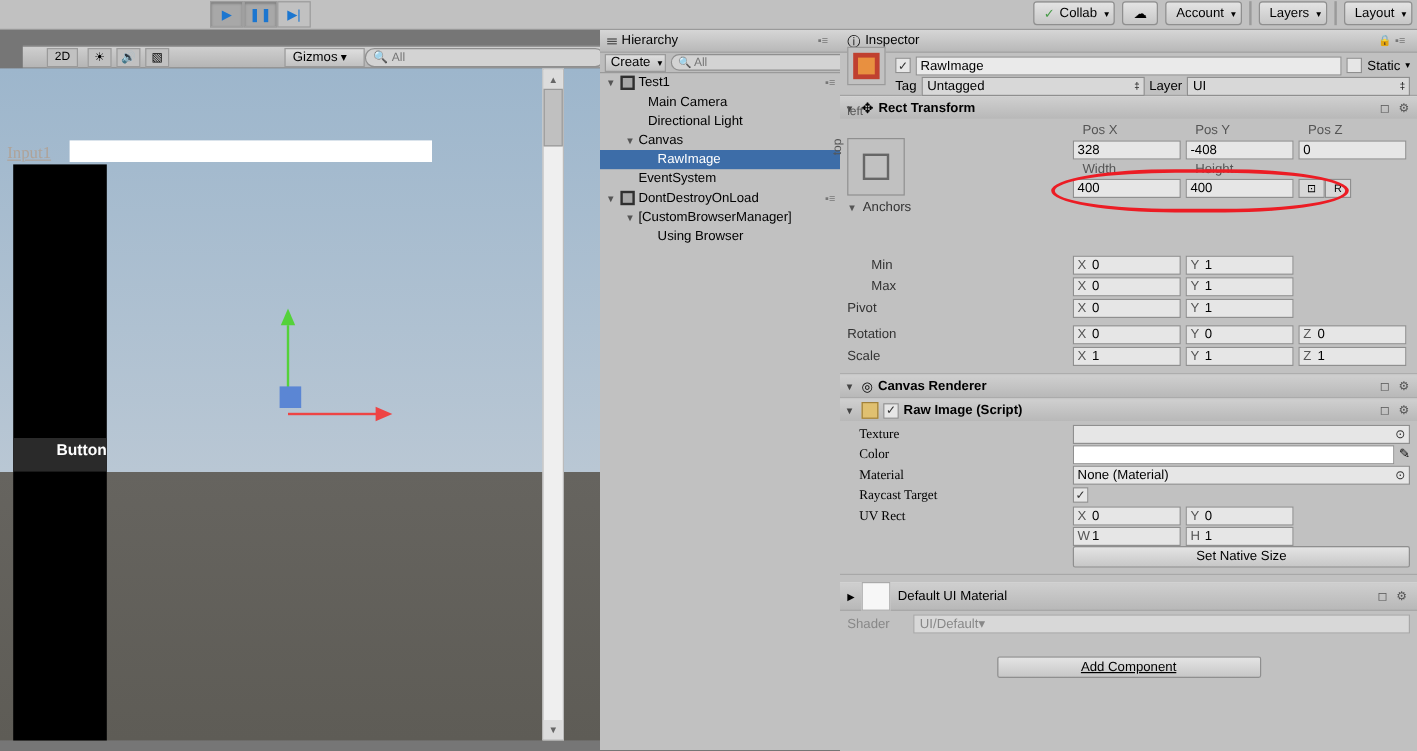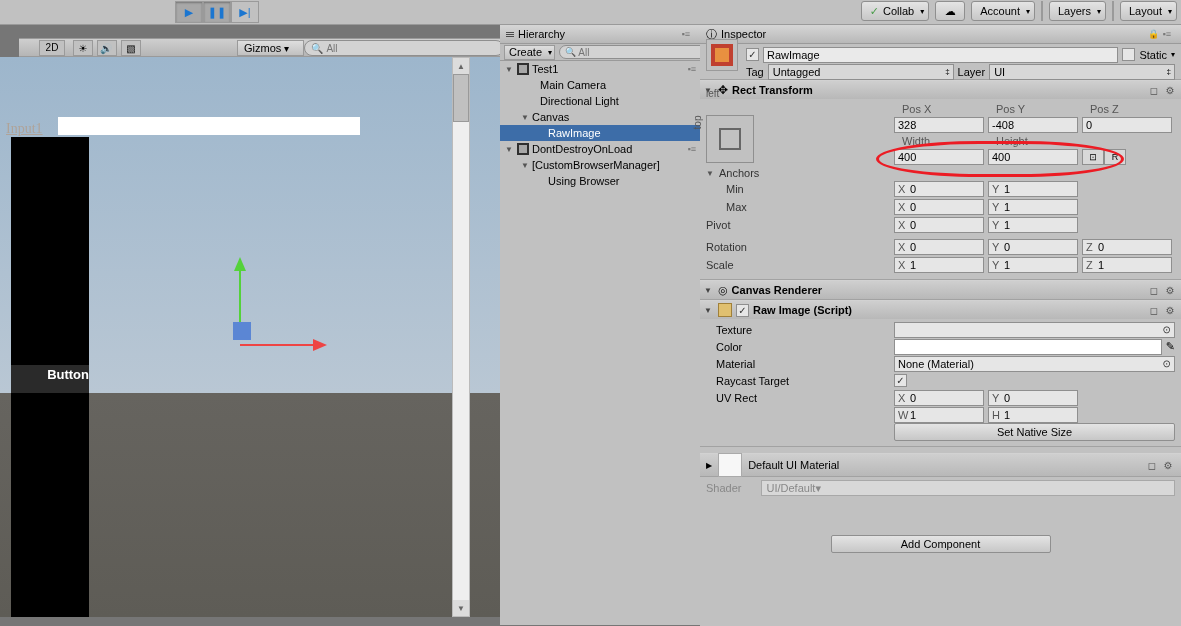--- a/index.html
+++ b/index.html
@@ -72,31 +72,31 @@
 .anchor-label-left { position:absolute; top:-13px; left:0; font-size:10px; color:#555; }
 .anchor-label-top { position:absolute; left:-15px; top:16px; font-size:10px; color:#555; transform:rotate(-90deg); }
 .rt-grid { display:grid; grid-template-columns: 184px 90px 90px 90px; gap:2px 4px; font-size:10px; align-items:center; }
 .rt-grid .lbl { color:#333; }
 .rt-grid .hdr { color:#555; padding-left:8px; }
 .num-field { height:16px; background:#e6e6e6; border:1px solid #8f8f8f; padding:0 3px; display:flex; align-items:center; justify-content:flex-start; }
 .xyz-prefix { width:12px; color:#555; }
 .sub-fold { display:flex; align-items:center; gap:3px; font-size:11px; color:#333; height:16px; cursor:pointer; }
 .sub-fold .fold { width:10px; font-size:8px; color:#555; }
 .prop-row { display:grid; grid-template-columns:184px 1fr; gap:4px; height:17px; align-items:center; }
-.prop-row .lbl { padding-left:10px; }
+.prop-row .lbl { padding-left:10px;font-family:Liberation Serif, serif; }
 .color-field { height:16px; background:#fff; border:1px solid #8f8f8f; position:relative; cursor:pointer; }
 .object-field { height:16px; background:#e6e6e6; border:1px solid #8f8f8f; padding:0 3px; display:flex; align-items:center; position:relative; }
 .object-field .dot { position:absolute; right:3px; font-size:10px; cursor:pointer; color:#333; }
 .btn-wide { height:18px; background:linear-gradient(#e4e4e4,#c7c7c7); border:1px solid #8f8f8f; border-radius:2px; text-align:center; line-height:16px; cursor:pointer; }
 .material-block { margin-top:6px; background:#c1c1c1; }
 .mat-head { height:24px; display:flex; align-items:center; gap:6px; padding:0 6px; background:linear-gradient(#cfcfcf,#b8b8b8); border-top:1px solid #d2d2d2; border-bottom:1px solid #a2a2a2; }
 .mat-preview { width:24px; height:24px; background:#f7f7f7; border:1px solid #aaa; }
 .shader-row { display:flex; align-items:center; gap:20px; padding:3px 6px; height:22px; color:#888; }
 .shader-dd { flex:1; height:16px; background:#d8d8d8; border:1px solid #a8a8a8; padding:0 14px 0 4px; position:relative; font-size:10px; line-height:14px; color:#888; }
-.add-comp { margin:36px auto 0; width:220px; }
+.add-comp { margin:16px auto 0; width:220px;text-decoration:underline; }
 .red-circle { position:absolute; border:3px solid #ec1c24; border-radius:50% / 60%; pointer-events:none; }
 .blueprint-btns { display:flex; gap:0; }
 .bp-btn { width:22px; height:16px; border:1px solid #8f8f8f; background:#d8d8d8; display:flex; align-items:center; justify-content:center; font-size:9px; cursor:pointer; }
 </style>
 </head>
 <body>
 
 <div class="toolbar-top">
   <div class="play-controls">
     <div class="play-btn active">▶</div>
@@ -193,20 +193,24 @@
         <span>Directional Light</span>
       </div>
       <div class="tree-row" style="padding-left: 20px;">
         <span class="tree-toggle">▼</span>
         <span>Canvas</span>
       </div>
       <div class="tree-row selected" style="padding-left: 36px;">
         <span class="tree-toggle"></span>
         <span>RawImage</span>
       </div>
+      <div class="tree-row" style="padding-left: 20px;">
+        <span class="tree-toggle"></span>
+        <span>EventSystem</span>
+      </div>
       <div class="tree-row" style="padding-left: 4px;">
         <span class="tree-toggle">▼</span>
         <span class="tree-icon">
           <div class="unity-cube"></div>
         </span>
         <span>DontDestroyOnLoad</span>
         <span class="popup-icon">▪≡</span>
       </div>
       <div class="tree-row" style="padding-left: 20px;">
         <span class="tree-toggle">▼</span>
@@ -289,21 +293,21 @@
               <div class="bp-btn">R</div>
             </div>
           </div>
         </div>
         <div class="red-circle" style="left:170px; top:40px; width:248px; height:36px;"></div>
       </div>
       <div class="sub-fold">
           <span class="fold">▼</span>
           <span>Anchors</span>
         </div>
-      <div class="rt-grid" style="grid-template-columns:184px 90px 90px 90px;">
+      <div class="rt-grid" style="grid-template-columns:184px 90px 90px 90px;margin-top:32px;">
         <span class="lbl" style="padding-left:20px">Min</span>
         <div class="num-field">
             <span class="xyz-prefix">X</span>
             <span>0</span>
           </div>
         <div class="num-field">
             <span class="xyz-prefix">Y</span>
             <span>1</span>
           </div>
         <span></span>

